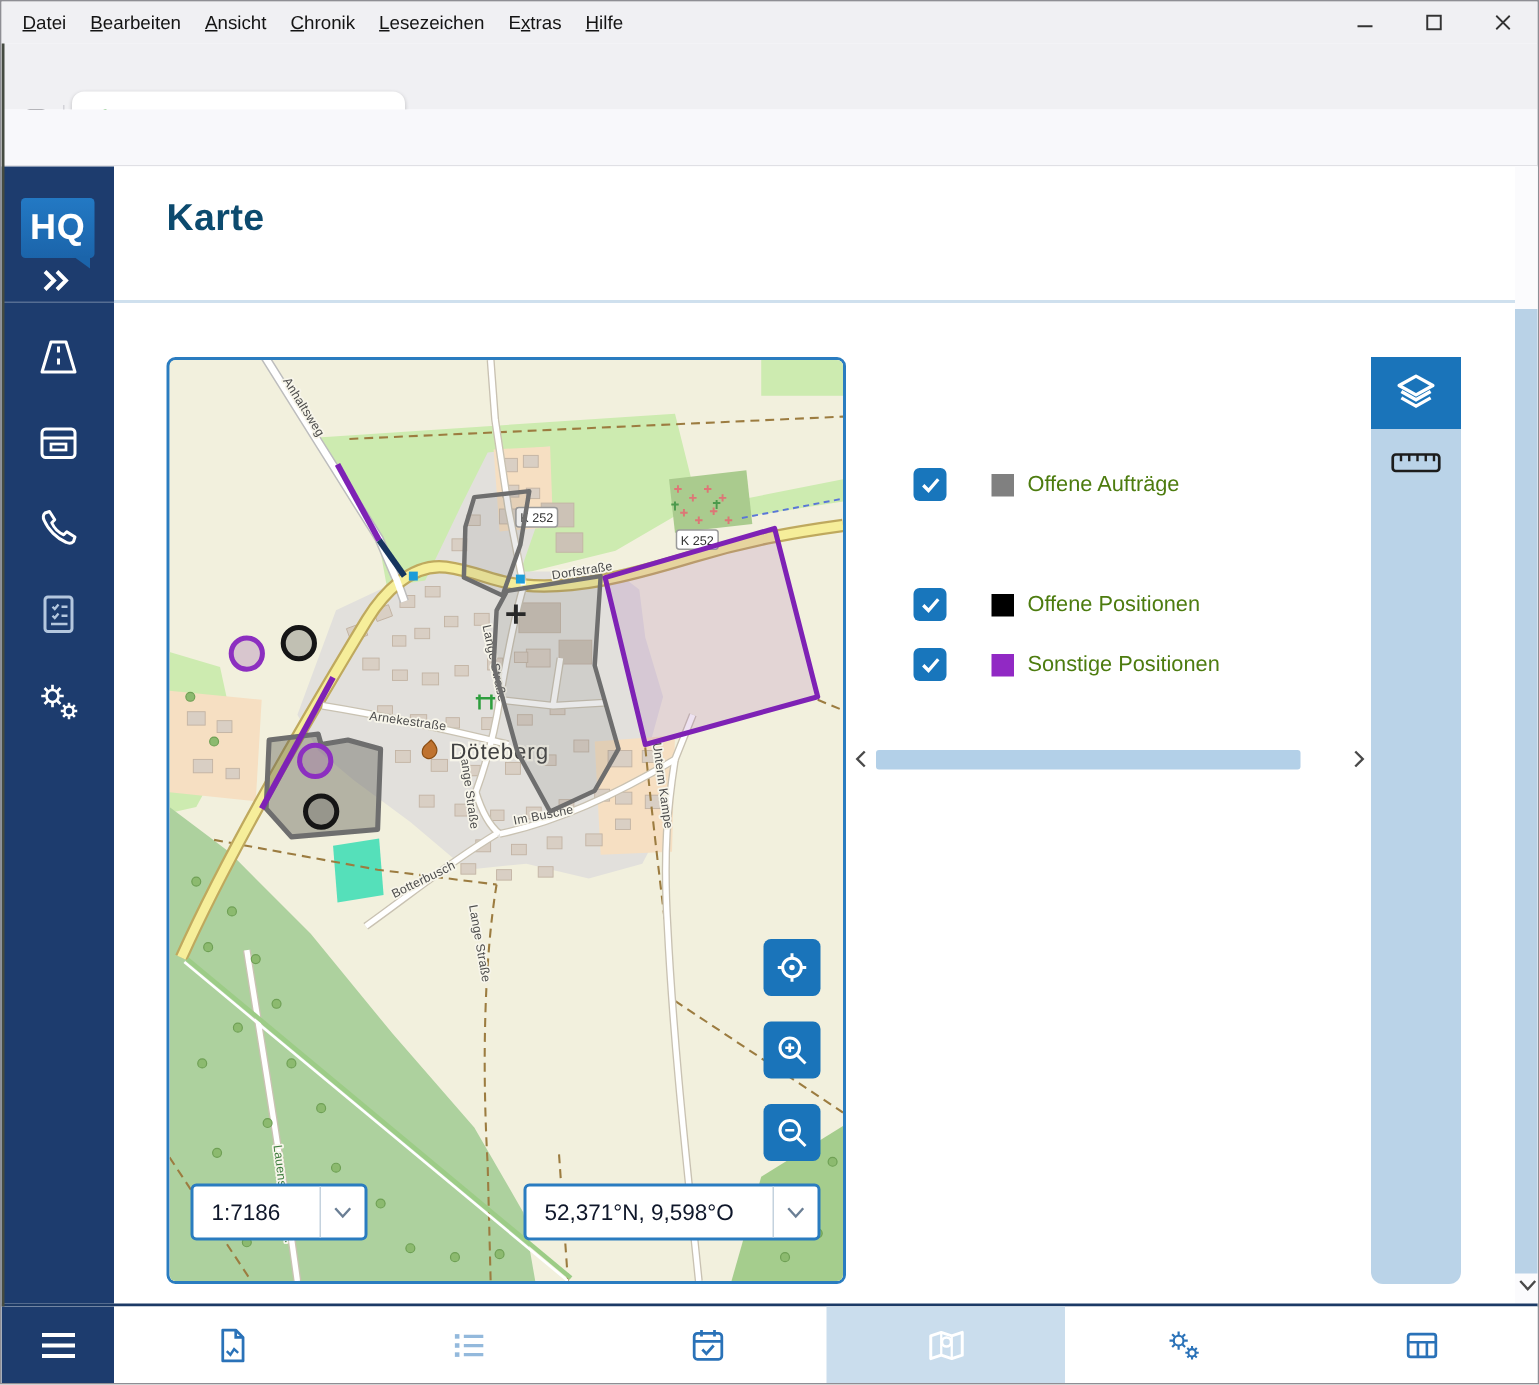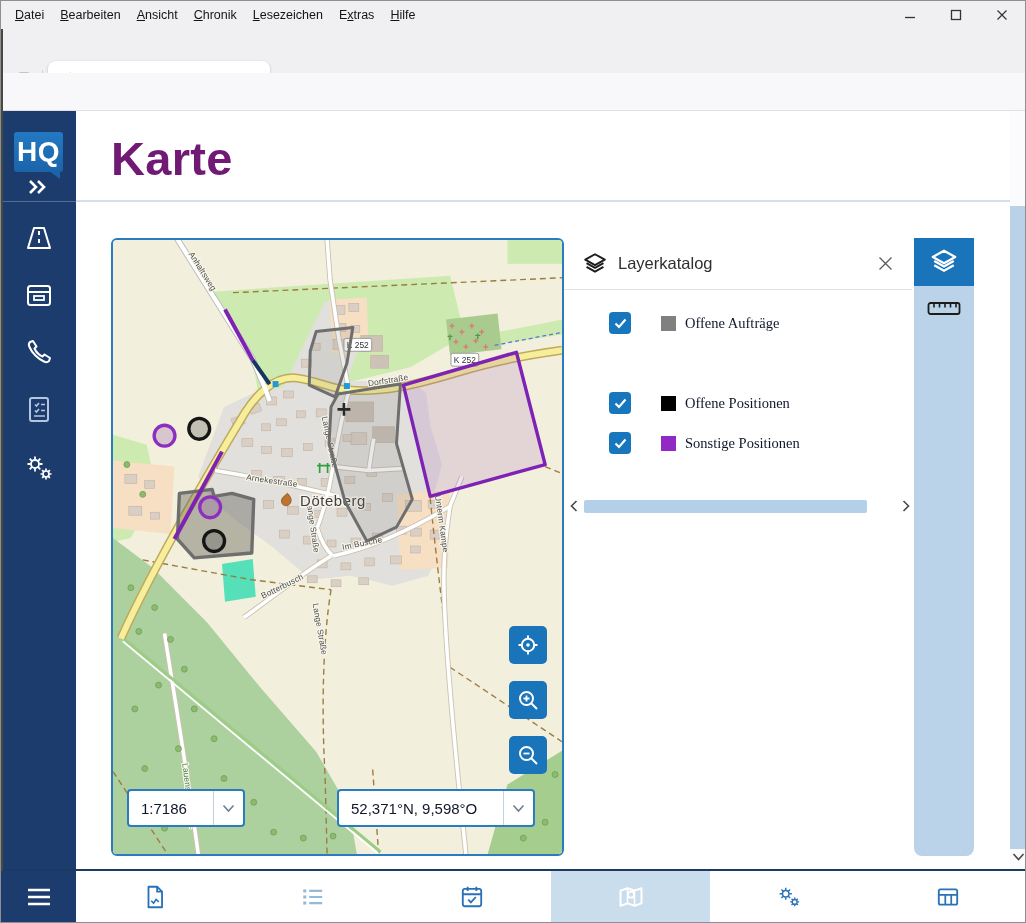--- a/index.html
+++ b/index.html
@@ -27,45 +27,45 @@
   .nav-btn { position:absolute; top:77px; width:30px; height:28px; display:flex; align-items:center; justify-content:center; border-radius:4px; }
   .urlbar { position:absolute; left:196px; top:77px; width:556px; height:29px; background:#f0f0f3; border-radius:6px; display:flex; align-items:center; padding:0 6px 0 10px; }
   .url-scheme { font-size:12.5px; color:#70707a; margin-left:8px; }
   .blurred { display:inline-block; height:10px; border-radius:2px; background:#b9b9c0; filter:blur(2.3px); margin-left:6px; }
   .urlbar-right { margin-left:auto; display:flex; align-items:center; gap:4px; background:#e9e9ee; border-radius:4px; padding:2px 4px; }
   .tool-ic { position:absolute; top:79px; width:28px; height:26px; display:flex; align-items:center; justify-content:center; border-radius:4px; }
 
   
   .content { position:absolute; left:0; top:110px; width:1026px; height:758px; background:#fff; }
   .sidebar { position:absolute; left:0; top:0; width:75px; height:758px; background:#1d3c6e; }
-  .hq-logo { position:absolute; left:13px; top:21px; width:49px; height:40px; background:linear-gradient(#2379c4,#1b64aa); border-radius:3px; color:#fff; font-weight:800; font-size:28px; display:flex; align-items:center; justify-content:center; letter-spacing:.5px; }
+  .hq-logo { position:absolute; left:13px; top:21px; width:49px; height:40px; background:linear-gradient(#2379c4,#1b64aa); border-radius:3px; color:#fff; font-weight:800; font-size:24px; display:flex; align-items:center; justify-content:center; letter-spacing:.5px; }
   .hq-logo::after { content:""; position:absolute; right:3px; bottom:-7px; border-left:11px solid transparent; border-top:8px solid #1b64aa; }
   .sb-expand { position:absolute; left:25px; top:66px; width:26px; height:20px; display:flex; align-items:center; justify-content:center; }
   .sb-sep { position:absolute; left:0; top:90px; width:75px; height:1px; background:rgba(255,255,255,.25); }
   .sb-ic { position:absolute; left:20px; width:35px; height:35px; display:flex; align-items:center; justify-content:center; }
 
   .main { position:absolute; left:75px; top:0; width:951px; height:758px; background:#fff; }
-  .page-title { position:absolute; left:35px; top:20px; font-size:47px; font-weight:700; color:#701a75; letter-spacing:.3px; }
+  .page-title { position:absolute; left:35px; top:20px; font-size:25px; font-weight:700; color:#0c4a6e; letter-spacing:.3px; }
   .hsep { position:absolute; left:0; top:89px; width:934px; height:2px; background:#cfe0ee; }
 
   .map-card { position:absolute; left:35px; top:127px; width:453px; height:618px; border:2px solid #2a7cc0; border-radius:6px; overflow:hidden; background:#f2f0dd; }
   .map-card svg.basemap { display:block; width:449px; height:614px; }
   .map-btn { position:absolute; width:38px; height:38px; background:#1a74ba; border:none; border-radius:5px; display:flex; align-items:center; justify-content:center; }
   .map-select { position:absolute; top:549px; height:38px; background:#fff; border:2px solid #2a7cc0; border-radius:4px; display:flex; align-items:center; }
   .map-select .val { padding:0 12px; font-size:15px; color:#0f172a; white-space:nowrap; }
   .map-select .chev { width:30px; height:100%; border-left:1px solid #c4d2de; display:flex; align-items:center; justify-content:center; }
 
   .layer-panel { position:absolute; left:488px; top:127px; width:348px; height:287px; background:#fff; }
   .lp-header { position:absolute; left:0; top:0; width:100%; height:52px; border-bottom:1px solid #e2e2e2; display:flex; align-items:center; }
   .lp-title { font-size:16.5px; color:#2f2f2f; margin-left:10px; }
   .lp-close { margin-left:auto; margin-right:14px; width:26px; height:26px; display:flex; align-items:center; justify-content:center; }
   .lp-row { position:absolute; left:0; width:100%; height:40px; display:flex; align-items:center; }
   .lp-check { position:absolute; left:45px; width:22px; height:22px; background:#1876bc; border-radius:4px; display:flex; align-items:center; justify-content:center; }
   .lp-swatch { position:absolute; left:97px; width:15px; height:15px; }
-  .lp-label { position:absolute; left:121px; font-size:14.5px; color:#0f172a;font-family:Liberation Serif, serif; }
+  .lp-label { position:absolute; left:121px; font-size:14.5px; color:#4d7c0f; }
   .lp-hscroll { position:absolute; left:0; top:258px; width:100%; height:22px; }
   .lp-hthumb { position:absolute; left:20px; top:4px; width:283px; height:13px; background:#b3d0e8; border-radius:2px; }
   .lp-harrow { position:absolute; top:2px; width:16px; height:16px; display:flex; align-items:center; justify-content:center; }
 
   .side-toolbar { position:absolute; left:838px; top:127px; width:60px; height:618px; background:#bad3e8; border-radius:0 0 8px 8px; }
   .stb-active { position:absolute; left:0; top:0; width:60px; height:48px; background:#1a74ba; display:flex; align-items:center; justify-content:center; }
   .stb-btn { position:absolute; left:0; top:48px; width:60px; height:44px; display:flex; align-items:center; justify-content:center; }
 
   .vscroll { position:absolute; left:934px; top:0; width:17px; height:758px; background:#fbfbfd; }
   .vthumb { position:absolute; left:0; top:95px; width:17px; height:643px; background:#b9d2e7; }
@@ -494,44 +494,31 @@
         </button>
 
         <div class="map-select" style="left:14px; width:118px">
           <span class="val">1:7186</span>
           <span class="chev" style="margin-left:auto">
               <svg width="13" height="9" viewBox="0 0 13 9">
                 <path d="M1.5 1.5 L6.5 7 L11.5 1.5" stroke="#6b7f95" stroke-width="1.6" fill="none"></path>
               </svg>
             </span>
         </div>
-        <div class="map-select" style="left:224px; width:198px">
+        <div class="map-select" style="left:236px; width:198px">
           <span class="val">52,371°N, 9,598°O</span>
           <span class="chev" style="margin-left:auto">
               <svg width="13" height="9" viewBox="0 0 13 9">
                 <path d="M1.5 1.5 L6.5 7 L11.5 1.5" stroke="#6b7f95" stroke-width="1.6" fill="none"></path>
               </svg>
             </span>
         </div>
       </div>
 
       <section class="layer-panel">
-        <div class="lp-header">
-          <svg style="margin-left:18px" width="26" height="26" viewBox="0 0 24 24">
-              <path d="M12 3 L21 8 L12 13 L3 8 Z" stroke="#1c1c1c" stroke-width="1.8" fill="none" stroke-linejoin="round"></path>
-              <path d="M4.2 11.2 L12 15.6 L19.8 11.2" stroke="#1c1c1c" stroke-width="1.8" fill="none"></path>
-              <path d="M4.2 14.6 L12 19 L19.8 14.6" stroke="#1c1c1c" stroke-width="1.8" fill="none"></path>
-            </svg>
-          <span class="lp-title">Layerkatalog</span>
-          <div class="lp-close">
-              <svg width="15" height="15" viewBox="0 0 15 15">
-                <path d="M1.5 1.5 L13.5 13.5 M13.5 1.5 L1.5 13.5" stroke="#5a5a5a" stroke-width="1.3"></path>
-              </svg>
-            </div>
-        </div>
 
         <div class="lp-row" style="top:65px">
           <span class="lp-check">
               <svg width="13" height="11" viewBox="0 0 13 11">
                 <path d="M1.5 5.5 L5 9 L11.5 1.5" stroke="#fff" stroke-width="2.2" fill="none"></path>
               </svg>
             </span>
           <span class="lp-swatch" style="background-color: rgb(128, 128, 128);"></span>
           <span class="lp-label">Offene Aufträge</span>
         </div>

